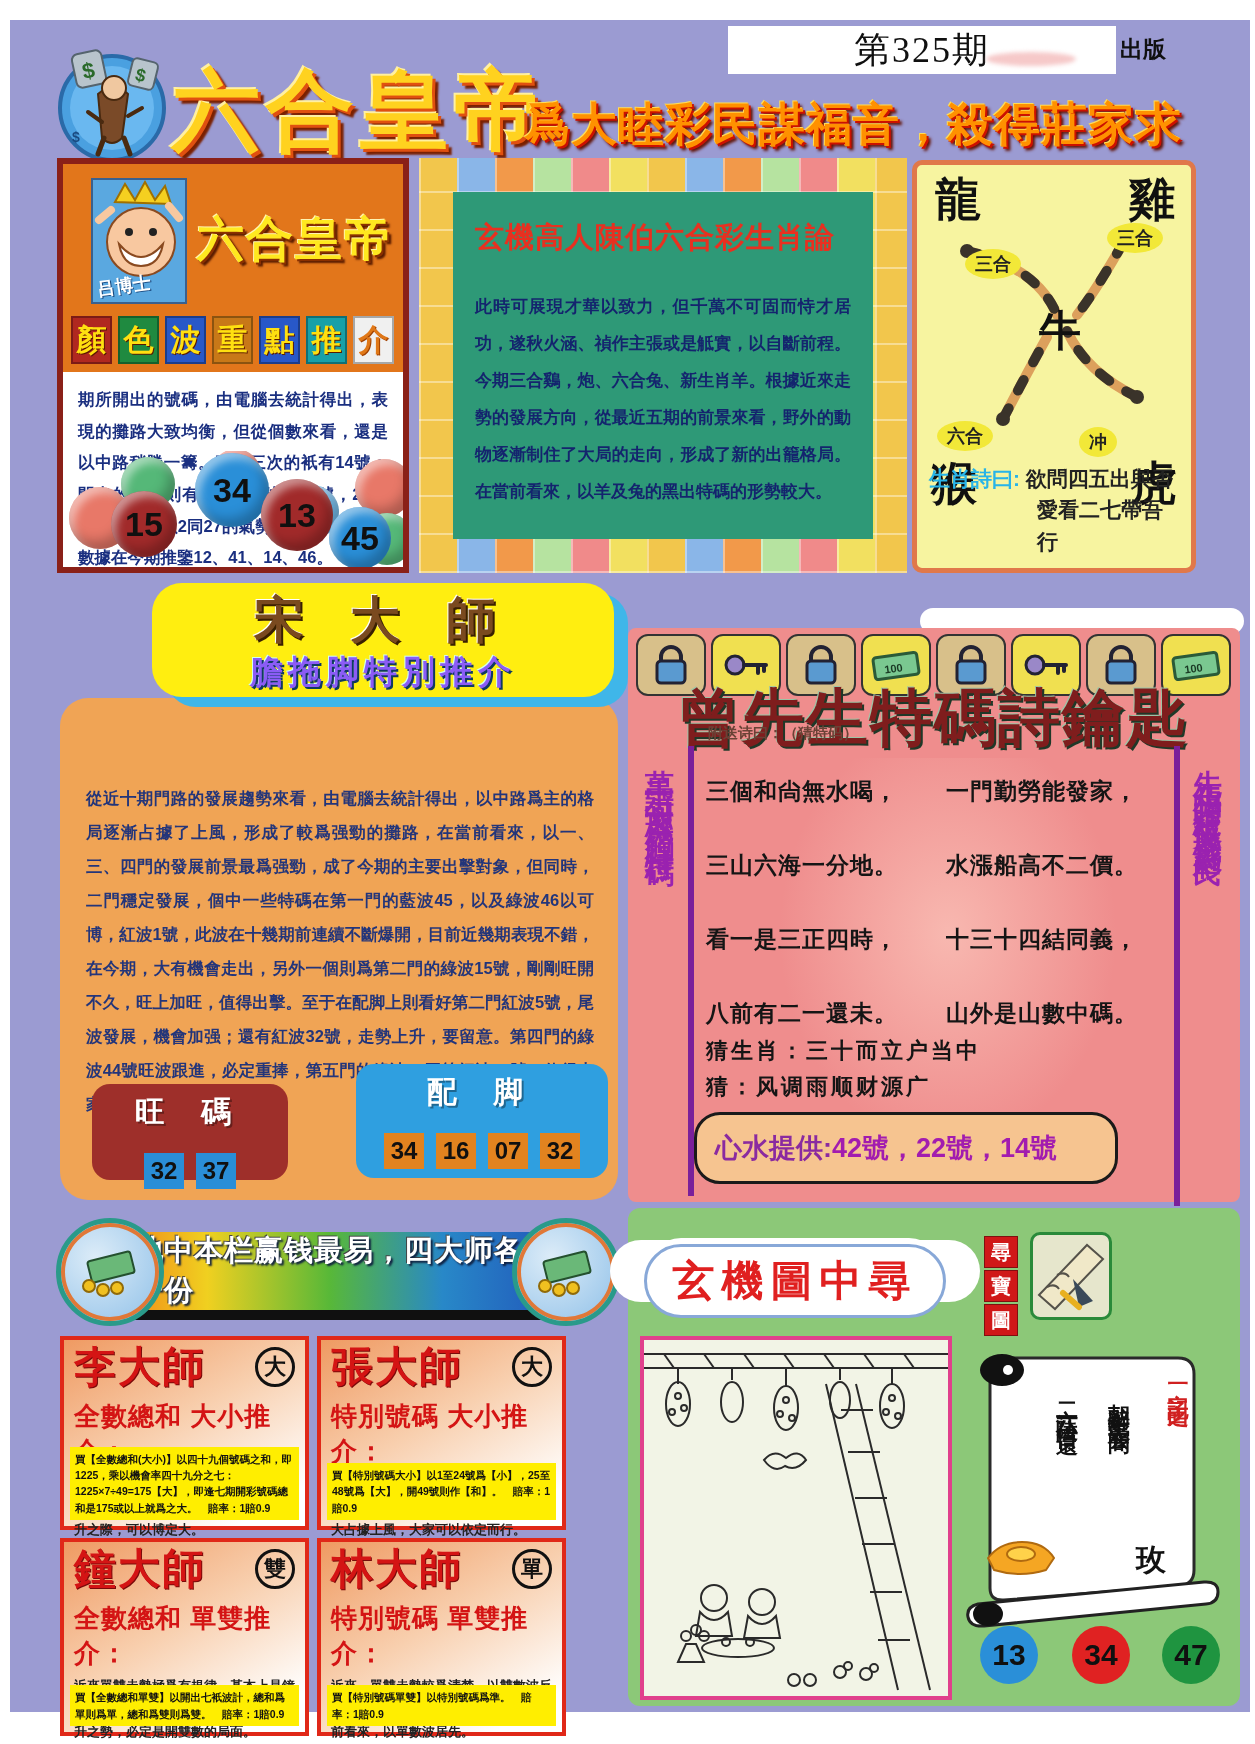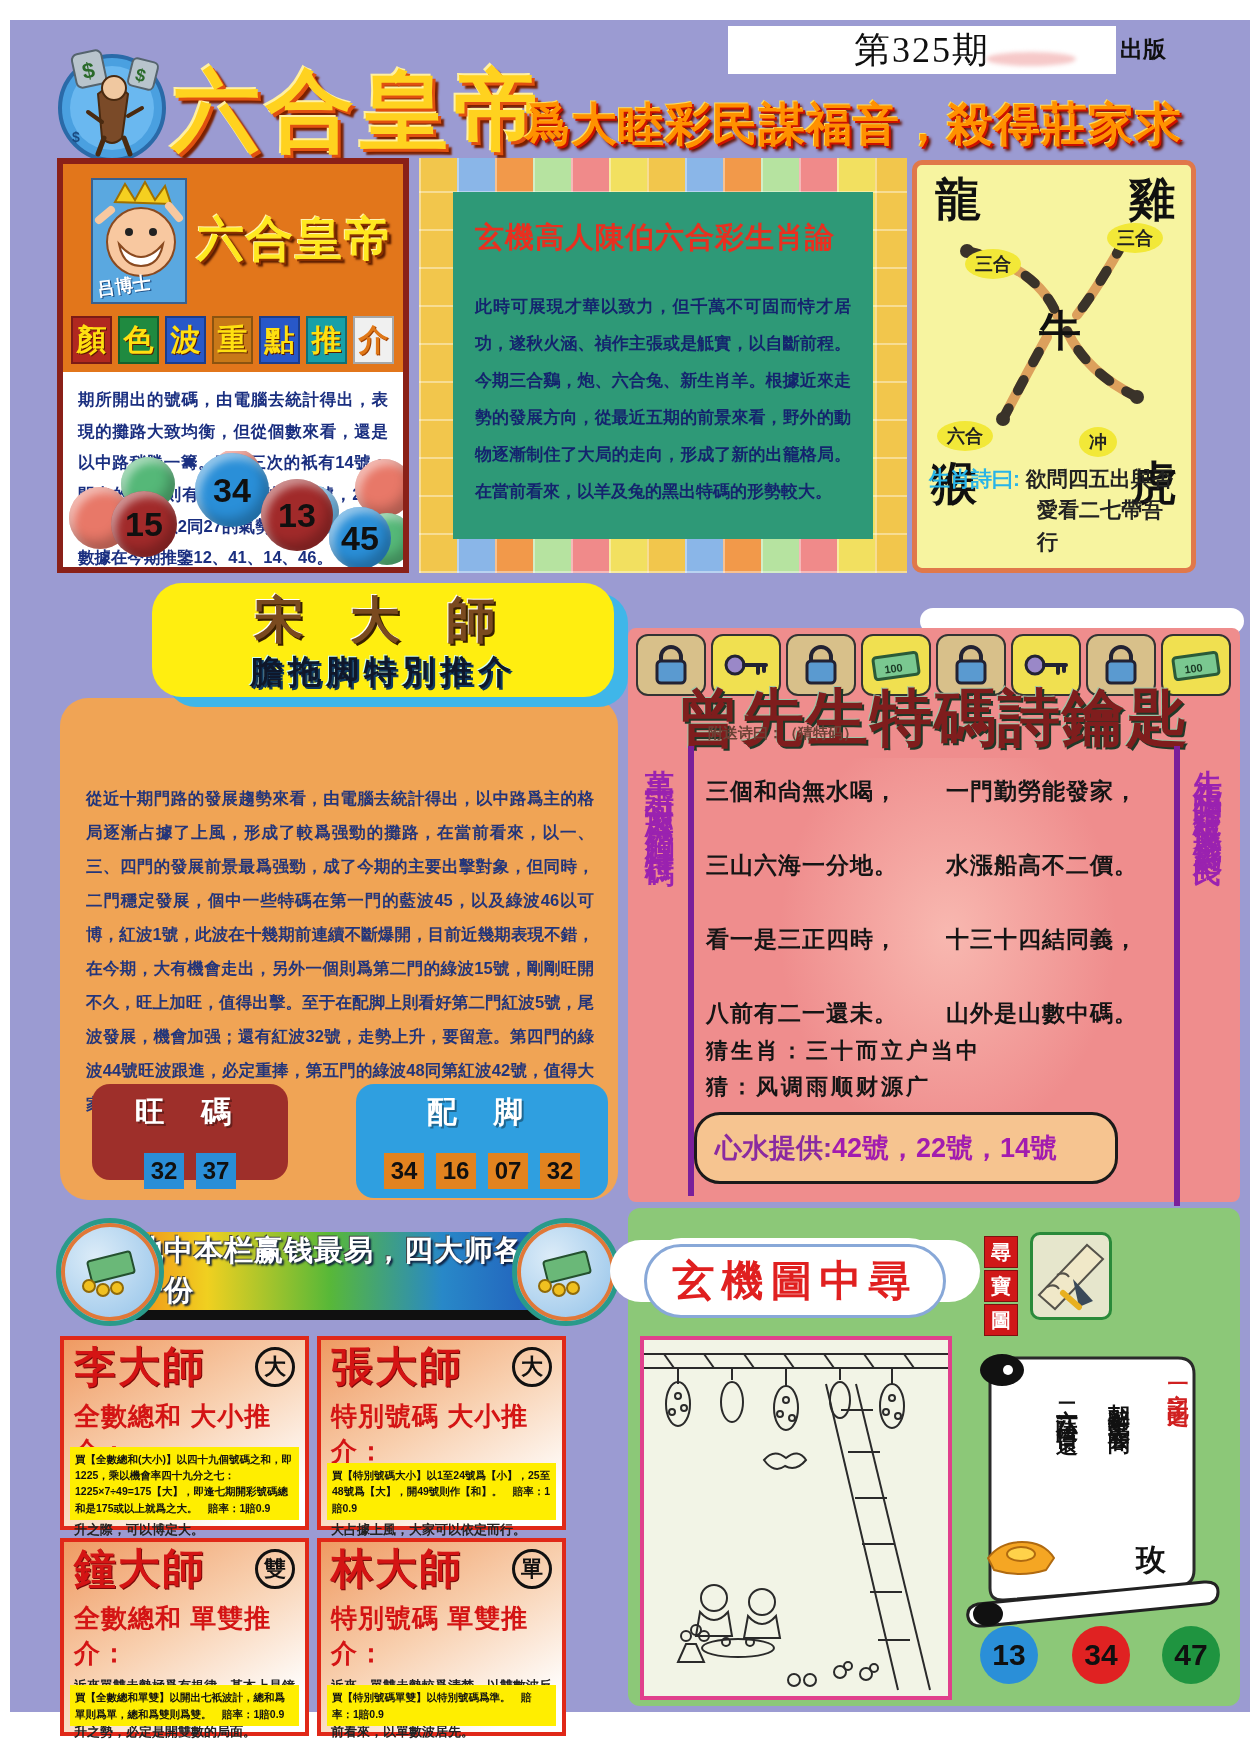--- a/index.html
+++ b/index.html
@@ -50,25 +50,25 @@
   .zchar { position:absolute; font-family:"Liberation Serif",serif; font-size:46px; font-weight:900; color:#101010; }
   .ztag { position:absolute; background:#f2e838; border-radius:50%; padding:3px 10px; font-size:18px; font-weight:900; color:#222; }
   .zpoem { position:absolute; left:12px; bottom:10px; width:250px; font-size:21px; line-height:1.5; }
   .zpoem-label { color:#28b4e8; font-weight:900; }
   .zpoem-line { font-family:"Liberation Serif",serif; font-weight:bold; color:#222; }
   .zpoem-line2 { margin-left:108px; }
 
   
   .bubble { left:152px; top:583px; width:462px; height:114px; background:#ffee10; border-radius:30px; box-shadow:14px 10px 0 #3fb6e9; text-align:center; padding-top:4px; }
   .bubble-name { font-size:50px; font-weight:900; color:#7a4a1f; letter-spacing:16px; text-shadow:2px 2px 0 #3a2000, -1px -1px 0 #ffffff; }
-  .bubble-sub { font-size:33px; font-weight:900; color:#0f172a; letter-spacing:5px; margin-top:-4px; text-shadow:2px 2px 0 #103a60, -1px -1px 0 #d0fff0; }
+  .bubble-sub { font-size:33px; font-weight:900; color:#8b5cf6; letter-spacing:5px; margin-top:-4px; text-shadow:2px 2px 0 #103a60, -1px -1px 0 #d0fff0; }
   .orange-panel { left:60px; top:698px; width:558px; height:502px; background:#f0a455; border-radius:28px; }
   .song-body { position:absolute; left:26px; top:84px; width:508px; font-size:16.5px; font-weight:bold; color:#23357a; line-height:2.06; text-align:justify; }
   .hot-box { position:absolute; left:32px; top:386px; width:196px; height:96px; background:#9e2f2a; border-radius:18px; text-align:center; }
-  .feet-box { position:absolute; left:296px; top:386px; width:252px; height:114px; background:#2f9fe0; border-radius:18px; text-align:center; }
+  .feet-box { position:absolute; left:296px; top:366px; width:252px; height:114px; background:#2f9fe0; border-radius:18px; text-align:center; }
   .nb-title { font-size:30px; font-weight:900; color:#fff; letter-spacing:14px; margin-top:8px; text-shadow:2px 2px 0 rgba(0,0,0,.35); }
   .chip-row { display:flex; justify-content:center; gap:12px; margin-top:20px; }
   .chip { width:40px; height:36px; display:flex; align-items:center; justify-content:center; font-size:24px; font-weight:900; color:#101010; }
   .hot-box .chip { background:#2a8ed8; }
   .feet-box .chip { background:#e2831f; }
 
   
   .white-bar { left:920px; top:608px; width:324px; height:26px; background:#fff; border-radius:13px; }
   .pink-panel { left:628px; top:628px; width:612px; height:574px; background:#ef8d8d; border-radius:8px; }
   .tile-row { position:absolute; left:8px; top:6px; display:flex; gap:5px; }

